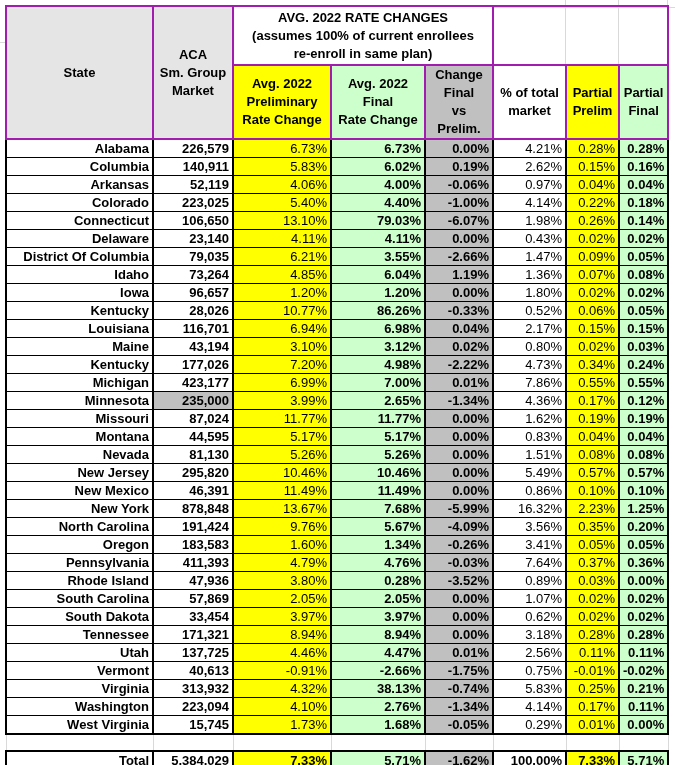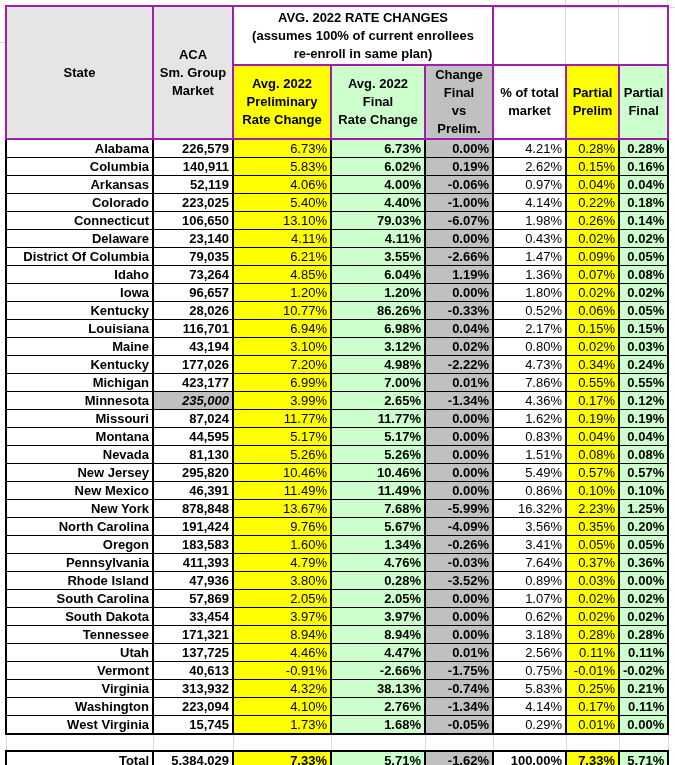--- a/index.html
+++ b/index.html
@@ -37,21 +37,21 @@
     height:17px;line-height:17px;text-align:right;
   }
   tr.data td.c-state,
   tr.data td.c-market,
   tr.data td.c-final,
   tr.data td.c-change,
   tr.data td.c-pf{font-weight:bold;}
   td.c-prelim,td.c-pp{background:var(--yellow);font-weight:normal;}
   td.c-final,td.c-pf{background:var(--green);}
   td.c-change{background:var(--gray);}
-  td.estimate{background:var(--gray);font-weight:normal;font-style:italic;}
+  td.estimate{background:var(--gray);font-weight:normal;}
   tr.last-data td{border-bottom-width:2px;}
 
   
   tr.gap td{
     border:1px solid #d9d9d9;height:15px;background:transparent;
   }
 
   
   tr.total td{
     border:2px solid #000;height:18px;line-height:18px;

